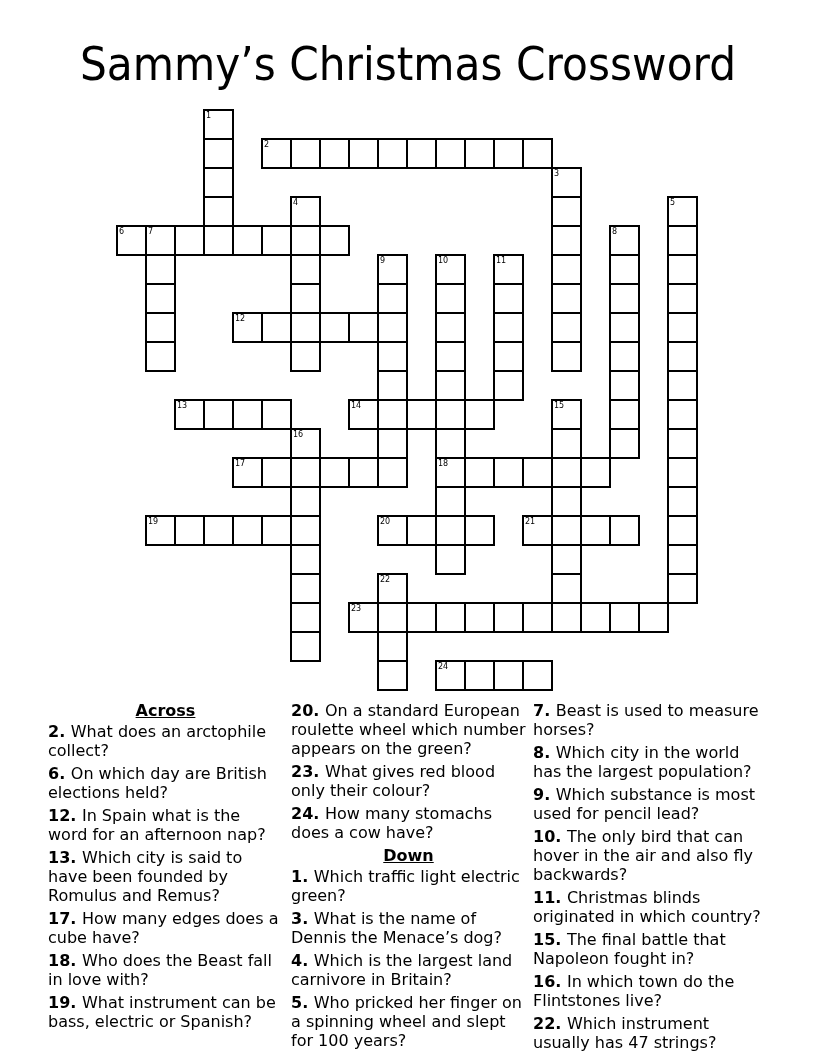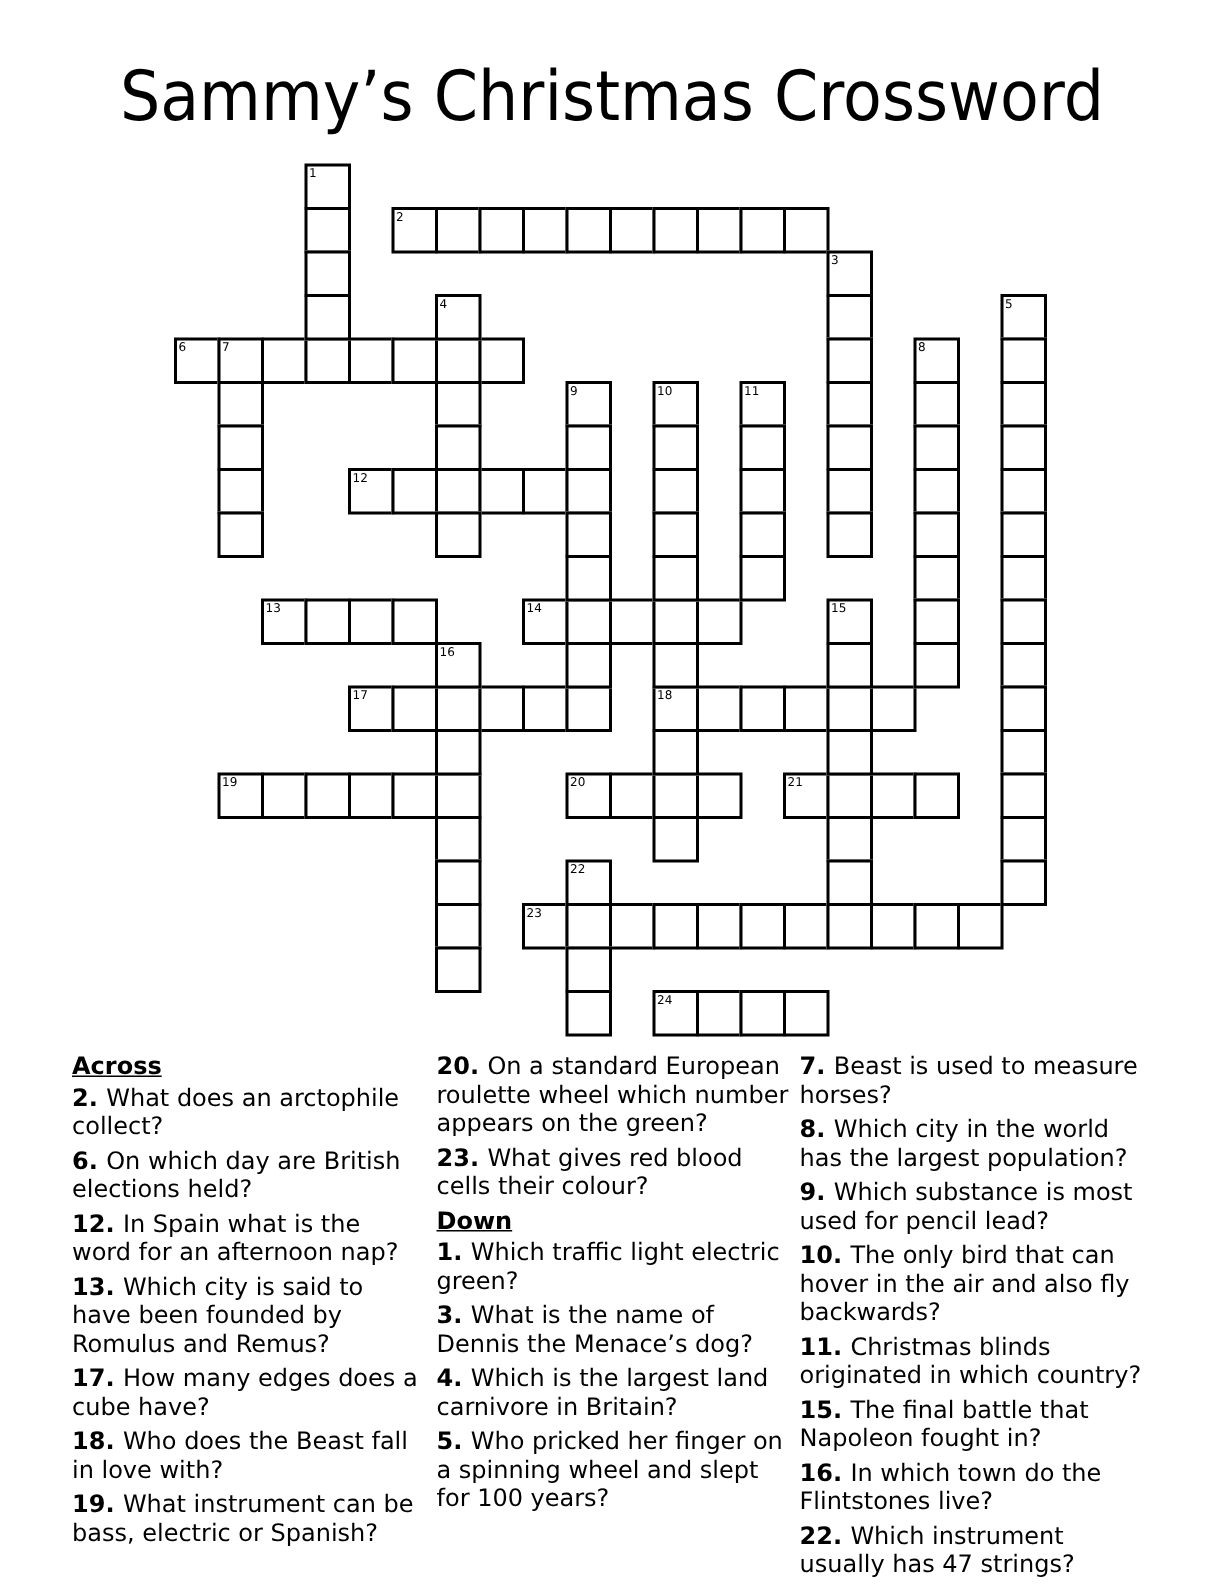--- a/index.html
+++ b/index.html
@@ -10,21 +10,21 @@
            letter-spacing: 0px; transform: scaleX(0.92); transform-origin: center; line-height: 64px; }
   .grid { position: absolute; left: 117px; top: 110px; width: 610px; height: 600px; }
   .cell { position: absolute; width: 29px; height: 29px; box-sizing: border-box;
           border: 2px solid #000; background: #fff; margin-left: -1px; margin-top: -1px; width: 31px; height: 31px; }
   .cell .num { position: absolute; left: 1px; top: 0px; font-size: 8px; line-height: 9px;
                font-family: "DejaVu Sans", sans-serif; }
   .col { position: absolute; width: 235px; }
   .col1 { left: 48px; top: 701px; }
   .col2 { left: 291px; top: 701px; }
   .col3 { left: 533px; top: 701px; }
-  .section-head { font-weight: bold; text-decoration: underline; margin-bottom: 2px; }
+  .section-head { font-weight: bold; text-decoration: underline; margin-bottom: 2px; text-align: center; }
   .clue { margin-bottom: 4px; }
   .clue .n { font-weight: bold; }
   .clue .n::after { content: ". "; }
 </style>
 </head>
 <body>
 
 <div class="title">Sammy’s Christmas Crossword</div>
 
 <div class="grid" id="grid">
@@ -231,21 +231,22 @@
   <div class="clue"><span class="n">6</span><span>On which day are British elections held?</span></div>
   <div class="clue"><span class="n">12</span><span>In Spain what is the word for an afternoon nap?</span></div>
   <div class="clue"><span class="n">13</span><span>Which city is said to have been founded by Romulus and Remus?</span></div>
   <div class="clue"><span class="n">17</span><span>How many edges does a cube have?</span></div>
   <div class="clue"><span class="n">18</span><span>Who does the Beast fall in love with?</span></div>
   <div class="clue"><span class="n">19</span><span>What instrument can be bass, electric or Spanish?</span></div>
 </div>
 
 <div class="col col2">
   <div class="clue"><span class="n">20</span><span>On a standard European roulette wheel which number appears on the green?</span></div>
-  <div class="clue"><span class="n">23</span><span>What gives red blood cells their colour?</span></div>
+  <div class="clue"><span class="n">23</span><span>What gives red blood only their colour?</span></div>
+  <div class="clue"><span class="n">24</span><span>How many stomachs does a cow have?</span></div>
   <div class="section-head">Down</div>
   <div class="clue"><span class="n">1</span><span>Which traffic light electric green?</span></div>
   <div class="clue"><span class="n">3</span><span>What is the name of Dennis the Menace’s dog?</span></div>
   <div class="clue"><span class="n">4</span><span>Which is the largest land carnivore in Britain?</span></div>
   <div class="clue"><span class="n">5</span><span>Who pricked her finger on a spinning wheel and slept for 100 years?</span></div>
 </div>
 
 <div class="col col3">
   <div class="clue"><span class="n">7</span><span>Beast is used to measure horses?</span></div>
   <div class="clue"><span class="n">8</span><span>Which city in the world has the largest population?</span></div>

